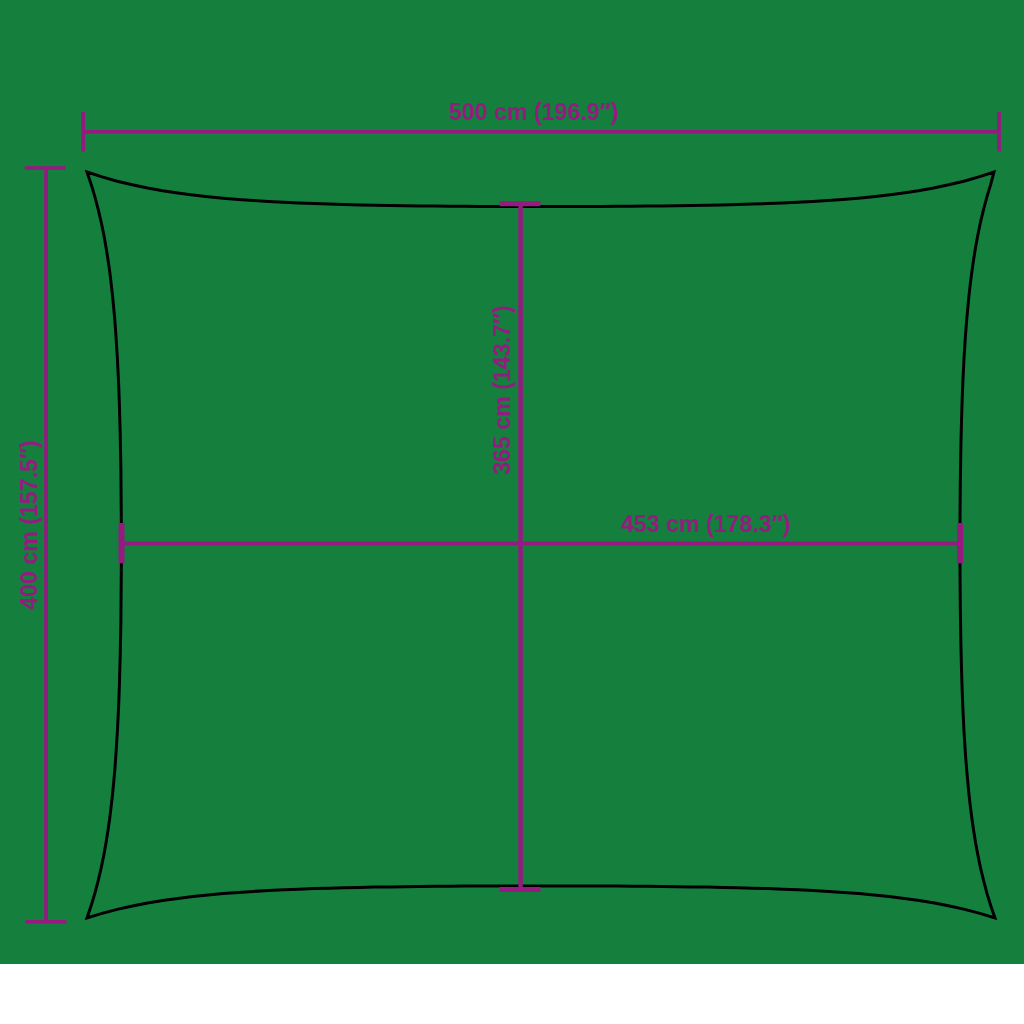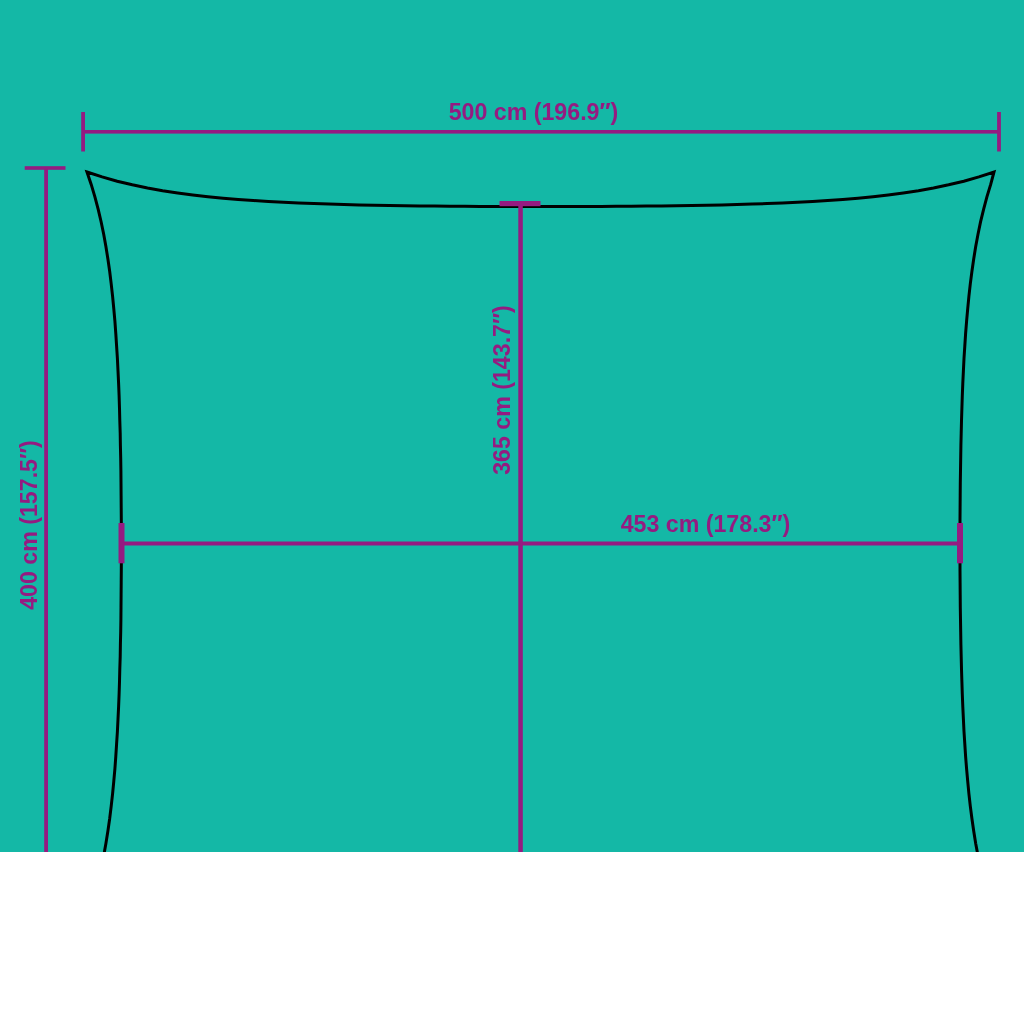--- a/index.html
+++ b/index.html
@@ -1,16 +1,16 @@
 <!DOCTYPE html>
 <html><head>
 <meta charset="utf-8">
 <style>
   html,body { margin:0; padding:0; background:#ffffff; }
-  .page { position:relative; width:1024px; height:852px; background:#14b8a6; overflow:hidden; }
+  .page { position:relative; width:1024px; height:964px; background:#15803d; overflow:hidden; }
   svg { position:absolute; left:0; top:0; }
   .dim { font-family:"Liberation Sans", sans-serif; font-weight:bold; fill:#951b81; font-size:23.2px; }
 </style>
 </head>
 <body>
 <div class="page">
 <svg width="1024" height="1024" viewBox="0 0 1024 1024">
 
   <path d="M87.0,172.0 L102.1,176.9 L117.2,181.2 L132.3,184.8 L147.5,188.0 L162.6,190.7 L177.7,193.0 L192.8,195.0 L207.9,196.7 L223.1,198.2 L238.2,199.5 L253.3,200.5 L268.4,201.5 L283.5,202.3 L298.6,203.0 L313.8,203.6 L328.9,204.1 L344.0,204.5 L359.1,204.9 L374.2,205.2 L389.3,205.5 L404.4,205.7 L419.6,205.9 L434.7,206.0 L449.8,206.2 L464.9,206.3 L480.0,206.4 L495.1,206.4 L510.3,206.5 L525.4,206.5 L540.5,206.5 L555.6,206.5 L570.7,206.5 L585.9,206.4 L601.0,206.4 L616.1,206.3 L631.2,206.2 L646.3,206.0 L661.4,205.9 L676.5,205.7 L691.7,205.5 L706.8,205.2 L721.9,204.9 L737.0,204.5 L752.1,204.1 L767.2,203.6 L782.4,203.0 L797.5,202.3 L812.6,201.5 L827.7,200.5 L842.8,199.5 L858.0,198.2 L873.1,196.7 L888.2,195.0 L903.3,193.0 L918.4,190.7 L933.5,188.0 L948.6,184.8 L963.8,181.2 L978.9,176.9 L994.0,172.0 L990.7,184.4 L986.9,196.9 L983.6,209.3 L980.6,221.7 L978.0,234.2 L975.7,246.6 L973.7,259.0 L971.9,271.5 L970.3,283.9 L968.9,296.3 L967.7,308.8 L966.6,321.2 L965.6,333.6 L964.8,346.1 L964.0,358.5 L963.4,370.9 L962.8,383.4 L962.3,395.8 L961.9,408.2 L961.5,420.7 L961.2,433.1 L960.9,445.5 L960.7,458.0 L960.5,470.4 L960.3,482.8 L960.2,495.3 L960.1,507.7 L960.0,520.1 L960.0,532.6 L960.0,545.0 L960.0,557.4 L960.0,569.9 L960.1,582.3 L960.2,594.7 L960.3,607.2 L960.5,619.6 L960.7,632.0 L960.9,644.5 L961.2,656.9 L961.5,669.3 L961.9,681.8 L962.3,694.2 L962.8,706.6 L963.4,719.1 L964.0,731.5 L964.8,743.9 L965.6,756.4 L966.6,768.8 L967.7,781.2 L968.9,793.7 L970.3,806.1 L971.9,818.5 L973.7,831.0 L975.7,843.4 L978.0,855.8 L980.6,868.3 L983.6,880.7 L986.9,893.1 L990.7,905.6 L995.0,918.0 L979.9,913.4 L964.7,909.4 L949.6,906.0 L934.5,903.1 L919.3,900.6 L904.2,898.4 L889.1,896.6 L873.9,895.0 L858.8,893.6 L843.7,892.4 L828.5,891.4 L813.4,890.6 L798.3,889.8 L783.1,889.2 L768.0,888.6 L752.9,888.2 L737.7,887.8 L722.6,887.4 L707.5,887.1 L692.3,886.9 L677.2,886.7 L662.1,886.5 L646.9,886.3 L631.8,886.2 L616.7,886.1 L601.5,886.0 L586.4,886.0 L571.3,885.9 L556.1,885.9 L541.0,885.9 L525.9,885.9 L510.7,885.9 L495.6,886.0 L480.5,886.0 L465.3,886.1 L450.2,886.2 L435.1,886.3 L419.9,886.5 L404.8,886.7 L389.7,886.9 L374.5,887.1 L359.4,887.4 L344.3,887.8 L329.1,888.2 L314.0,888.6 L298.9,889.2 L283.7,889.8 L268.6,890.6 L253.5,891.4 L238.3,892.4 L223.2,893.6 L208.1,895.0 L192.9,896.6 L177.8,898.4 L162.7,900.6 L147.5,903.1 L132.4,906.0 L117.3,909.4 L102.1,913.4 L87.0,918.0 L91.2,905.6 L94.9,893.1 L98.2,880.7 L101.1,868.3 L103.7,855.8 L105.9,843.4 L107.9,831.0 L109.7,818.5 L111.2,806.1 L112.6,793.7 L113.8,781.2 L114.9,768.8 L115.8,756.4 L116.6,743.9 L117.4,731.5 L118.0,719.1 L118.6,706.6 L119.1,694.2 L119.5,681.8 L119.8,669.3 L120.2,656.9 L120.4,644.5 L120.7,632.0 L120.9,619.6 L121.0,607.2 L121.1,594.7 L121.2,582.3 L121.3,569.9 L121.4,557.4 L121.4,545.0 L121.4,532.6 L121.3,520.1 L121.2,507.7 L121.1,495.3 L121.0,482.8 L120.9,470.4 L120.7,458.0 L120.4,445.5 L120.2,433.1 L119.8,420.7 L119.5,408.2 L119.1,395.8 L118.6,383.4 L118.0,370.9 L117.4,358.5 L116.6,346.1 L115.8,333.6 L114.9,321.2 L113.8,308.8 L112.6,296.3 L111.2,283.9 L109.7,271.5 L107.9,259.0 L105.9,246.6 L103.7,234.2 L101.1,221.7 L98.2,209.3 L94.9,196.9 L91.2,184.4 Z" fill="none" stroke="#000000" stroke-width="3" stroke-linejoin="miter"></path>
 

